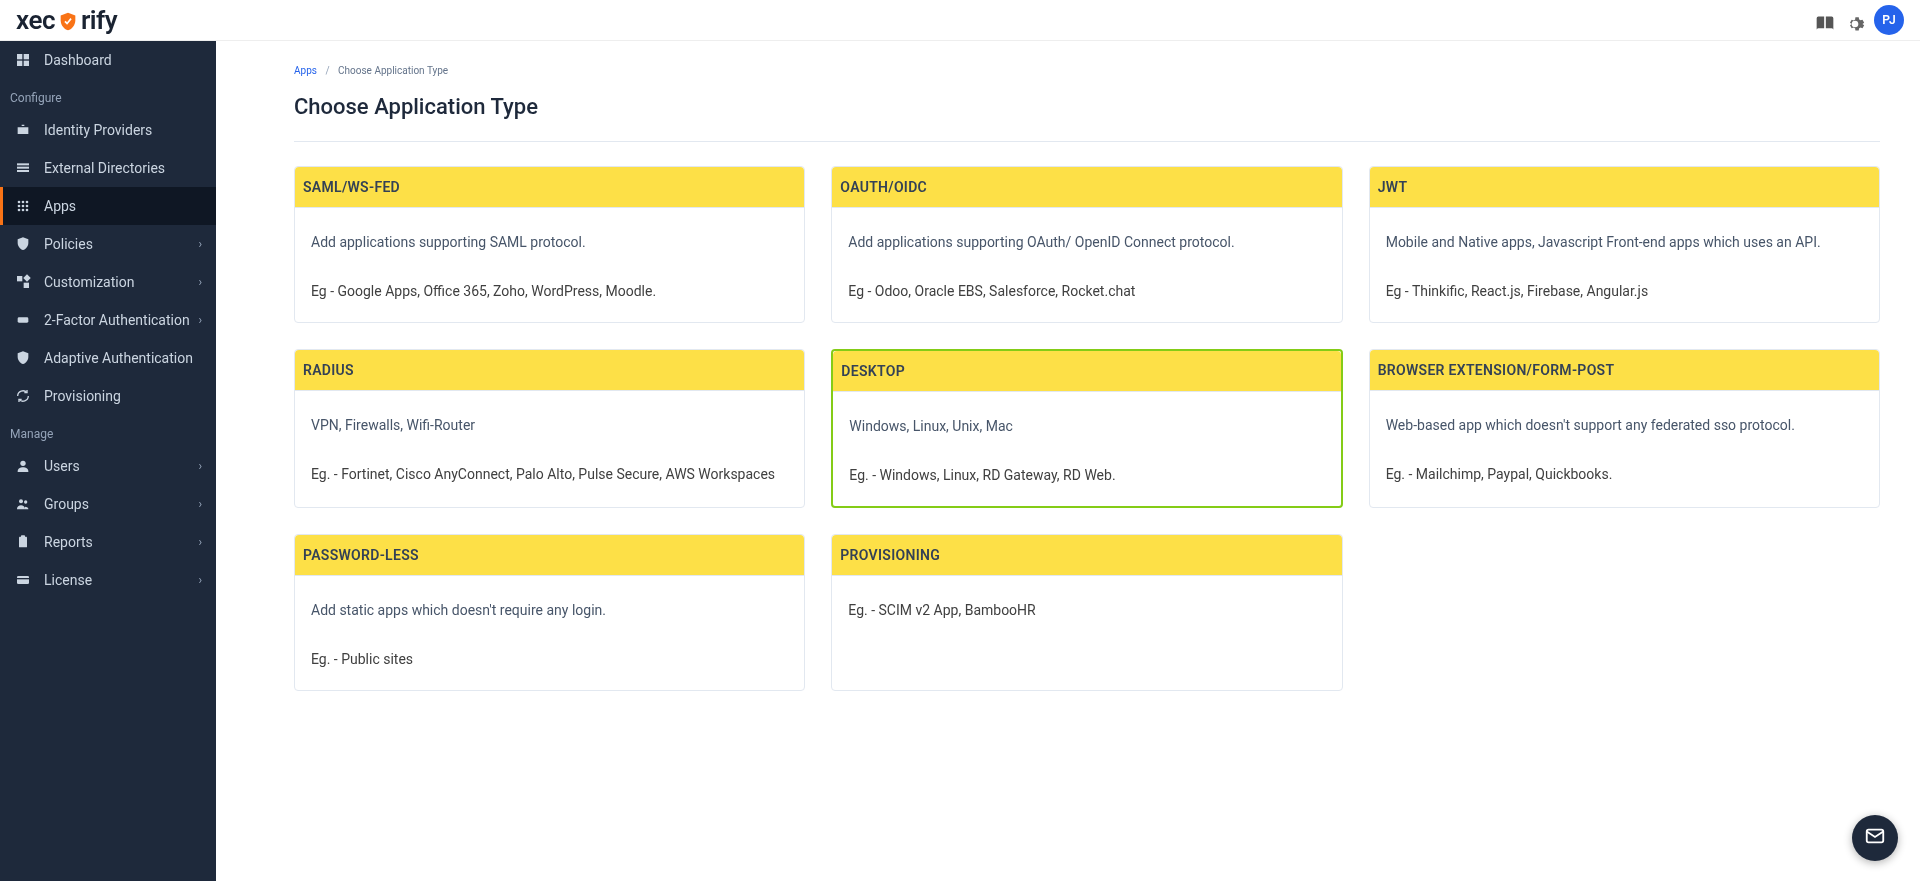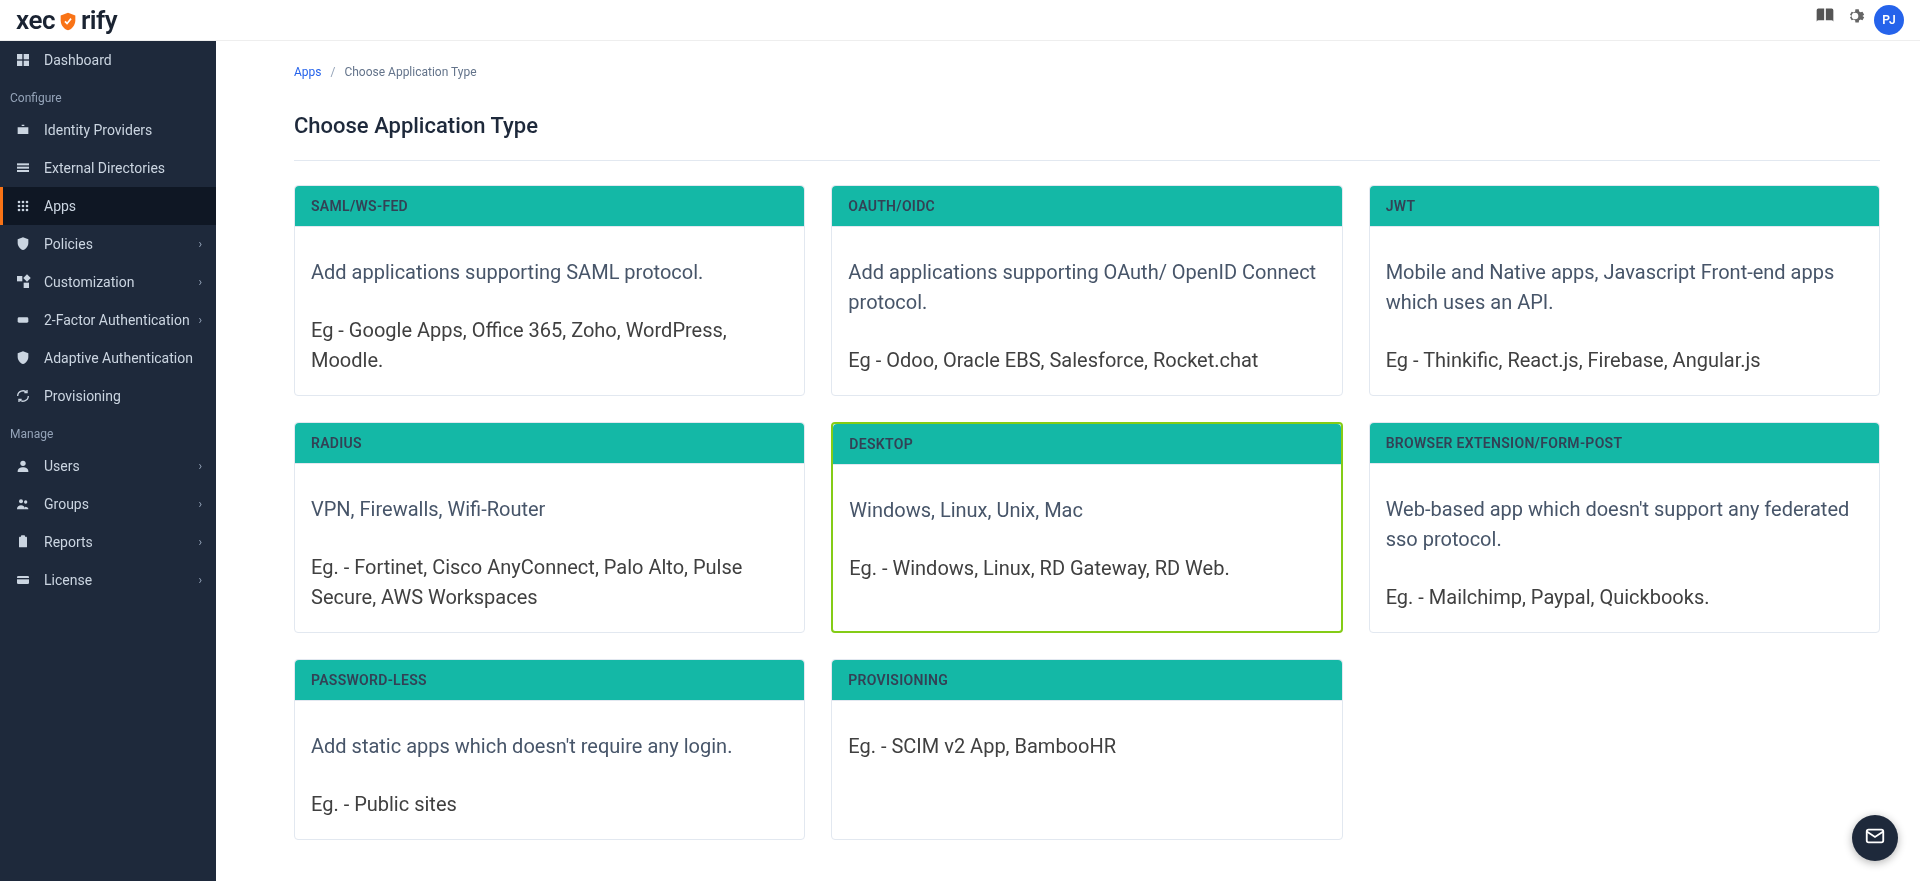--- a/index.html
+++ b/index.html
@@ -1,45 +1,45 @@
 <!DOCTYPE html>
 <html><head>
 <meta charset="utf-8">
 <style>
 * { margin:0; padding:0; box-sizing:border-box; font-family:-apple-system,BlinkMacSystemFont,"Segoe UI",Roboto,Arial,sans-serif; }
 body { width:1920px; height:883px; background:#fff; color:#333; overflow:hidden; }
 .topbar { height:41px; display:flex; align-items:center; justify-content:space-between; padding:0 16px; border-bottom:1px solid #eee; }
 .logo { display:flex; align-items:center; font-size:26px; font-weight:600; color:#1a2332; letter-spacing:-0.5px; }
 .logo .shield { display:inline-block; width:22px; height:22px; position:relative; margin:0 2px; }
-.topbar-right { display:flex; align-items:flex-start; gap:8px; }
+.topbar-right { display:flex; align-items:flex-end; gap:8px; }
 .topbar-right .icon-btn { width:22px; height:22px; display:flex; align-items:center; justify-content:center; cursor:pointer; color:#555; }
 .avatar { width:30px; height:30px; border-radius:50%; background:#2563eb; color:#fff; display:flex; align-items:center; justify-content:center; font-size:12px; font-weight:600; cursor:pointer; }
 
 .layout { display:flex; height:calc(100% - 43px);gap:34px; }
 .sidebar { width:216px; background:#1e293b; color:#cbd5e1; overflow-y:auto; flex-shrink:0; }
 .side-item { display:flex; align-items:center; padding:10px 14px; font-size:14px; cursor:pointer; position:relative; }
 .side-item.active { background:#0f1724; }
 .side-item.active::before { content:""; position:absolute; left:0; top:0; bottom:0; width:3px; background:#f97316; }
 .side-label { font-size:12px; color:#94a3b8; padding:12px 10px 6px; }
 .side-icon { width:18px; height:18px; margin-right:12px; display:inline-flex; align-items:center; justify-content:center; flex-shrink:0; }
 .side-item .chev { margin-left:auto; font-size:12px; color:#94a3b8; }
 
 .main { flex:1; overflow:auto; padding:24px 40px 40px 44px; }
-.breadcrumb { font-size:12px; color:#64748b; margin-bottom:34px; }
+.breadcrumb { font-size:10px; color:#64748b; margin-bottom:18px; }
 .breadcrumb a { color:#2563eb; text-decoration:none; cursor:pointer; }
 .breadcrumb .sep { margin:0 6px; color:#94a3b8; }
 .page-title { font-size:22px; font-weight:500; color:#1e293b; margin-bottom:22px; }
 hr.divider { border:none; border-top:1px solid #e2e8f0; margin-bottom:24px; }
 
 .card-grid { display:grid; grid-template-columns:repeat(3,1fr); gap:26px; }
 .card { border:1px solid #e2e8f0; border-radius:4px; background:#fff; cursor:pointer; }
 .card.highlighted { border:2px solid #84cc16; }
-.card-head { background:#14b8a6; padding:12px 16px; border-bottom:1px solid #e2e8f0; border-radius:4px 4px 0 0; }
+.card-head { background:#fde047; padding:12px 8px; border-bottom:1px solid #e2e8f0; border-radius:4px 4px 0 0; }
 .card-title { font-size:14px; font-weight:600; color:#334155; letter-spacing:0.3px; }
-.card-body { padding:30px 16px 20px; font-size:20px; color:#475569; line-height:1.5; }
+.card-body { padding:24px 16px 20px; font-size:14px; color:#475569; line-height:1.5; }
 .card-desc { margin-bottom:28px; }
 .card-ex { color:#404040; }
 .card-ex.italic { }
 
 .chat-fab { position:fixed; right:22px; bottom:22px; width:46px; height:46px; border-radius:50%; background:#1e293b; color:#fff; display:flex; align-items:center; justify-content:center; cursor:pointer; box-shadow:0 2px 8px rgba(0,0,0,0.3); }
 </style>
 </head>
 <body>
 
 <div class="topbar">

